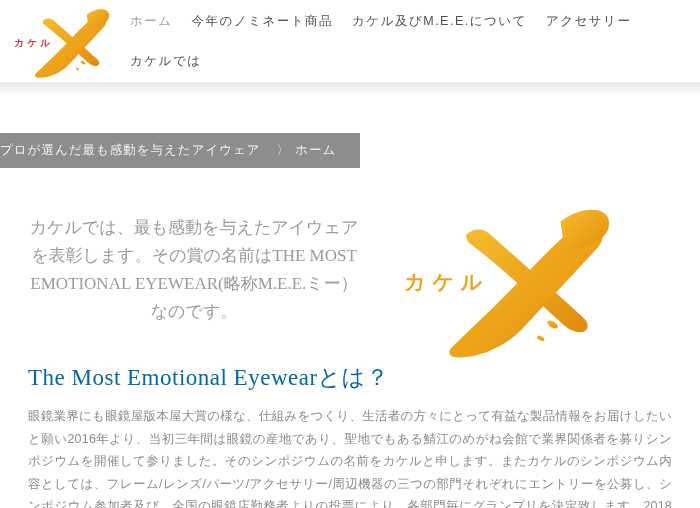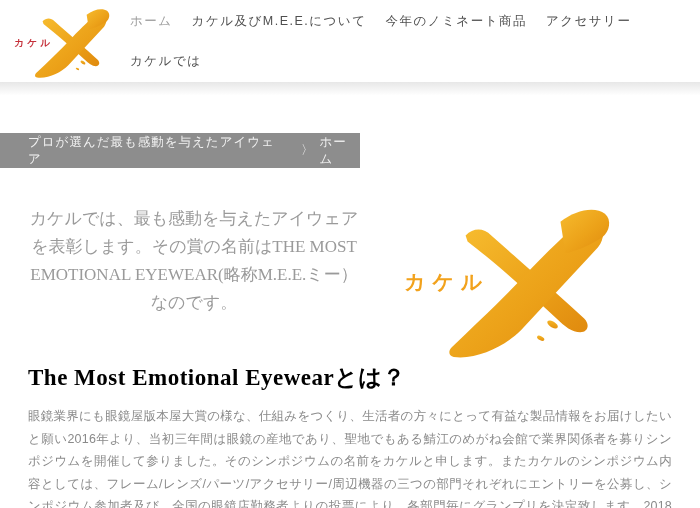--- a/index.html
+++ b/index.html
@@ -14,37 +14,37 @@
   .main-nav { position: absolute; left: 130px; top: 14px; width: 548px;
               display: flex; flex-wrap: wrap; column-gap: 19px; row-gap: 26px; }
   .nav-item { font-size: 12.5px; letter-spacing: 1.5px; color: #4f4f4f; font-weight: 500;
               text-decoration: none; line-height: 14px; white-space: nowrap; cursor: pointer; }
   .nav-item.active { color: #9b9b9b; }
 
   .header-shadow { height: 13px; background: linear-gradient(#e7e7e7, #fefefe); }
 
   
   .breadcrumb-bar { margin-top: 38px; width: 360px; height: 35px; background: #8d8d8d;
-                    display: flex; align-items: center; padding-left: 28px;
+                    display: flex; align-items: center; 
                     color: #f2f2f2; font-size: 12.5px; letter-spacing: 1px; }
   .breadcrumb-bar .sep { margin-left: 16px; margin-right: 5px; color: #e8e8e8; }
   .breadcrumb-home { color: #f2f2f2; text-decoration: none; cursor: pointer; }
 
   
   main { padding: 0 28px; }
   .hero { display: flex; margin-top: 24px; height: 162px; }
-  .intro-text { width: 332px; margin-top: 13px; text-align: center;
+  .intro-text { width: 332px; margin-top: 22px; text-align: center;
                 font-family: "Liberation Serif", "DejaVu Serif", serif;
                 font-size: 17px; line-height: 28px; color: #9a9a9a; }
   .hero-logo { flex: 1; display: flex; justify-content: center; align-items: flex-start; }
   .hero-logo svg { width: 228px; height: 168px; }
 
   
   .section-heading { margin-top: 8px; font-family: "Liberation Serif", "DejaVu Serif", serif;
-                     font-size: 23px; font-weight: 700; letter-spacing: 0.5px; color: #000000; }
+                     font-size: 23px; font-weight: 400; letter-spacing: 0.5px; color: #0369a1; }
   .about-body { margin-top: 12px; font-size: 12.5px; line-height: 22.5px; color: #8a8a8a;
                 text-align: justify; letter-spacing: 0.2px; }
 </style>
 </head>
 <body>
 
 <header class="header">
   <a class="logo-link">
     <svg viewBox="0 0 230 170">
       <defs>
@@ -60,22 +60,22 @@
         <path d="M160,30 C175,18 195,14 205,22 C212,28 210,40 202,46 C190,54 175,60 165,62 Z"></path>
         <ellipse cx="152" cy="134" rx="6" ry="3" transform="rotate(32 152 134)"></ellipse>
         <ellipse cx="140" cy="148" rx="4" ry="2" transform="rotate(28 140 148)"></ellipse>
       </g>
       <text x="2" y="98" font-size="21" font-weight="bold" letter-spacing="7" font-family="Liberation Sans, sans-serif" fill="#c5303a">カケル</text>
     </svg>
   </a>
 
   <nav class="main-nav">
     <a class="nav-item active">ホーム</a>
+    <a class="nav-item">今年のノミネート商品</a>
     <a class="nav-item">カケル及びM.E.E.について</a>
-    <a class="nav-item">今年のノミネート商品</a>
     <a class="nav-item">アクセサリー</a>
     <a class="nav-item">カケルでは</a>
   </nav>
 </header>
 
 <div class="header-shadow"></div>
 
 <div class="breadcrumb-bar">
   <span>プロが選んだ最も感動を与えたアイウェア</span>
   <span class="sep">〉</span>

